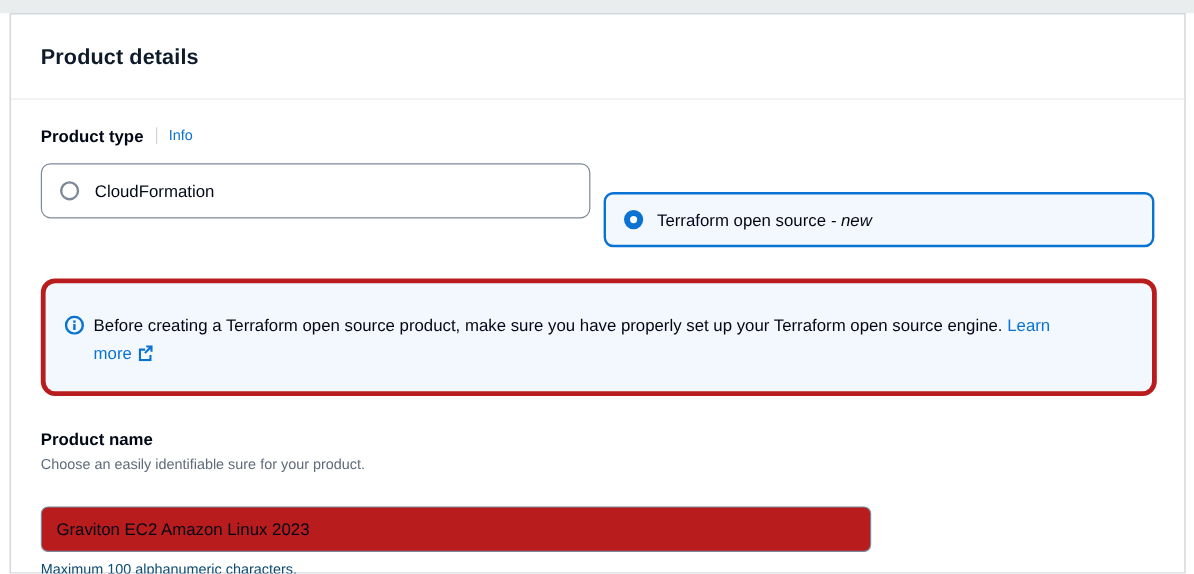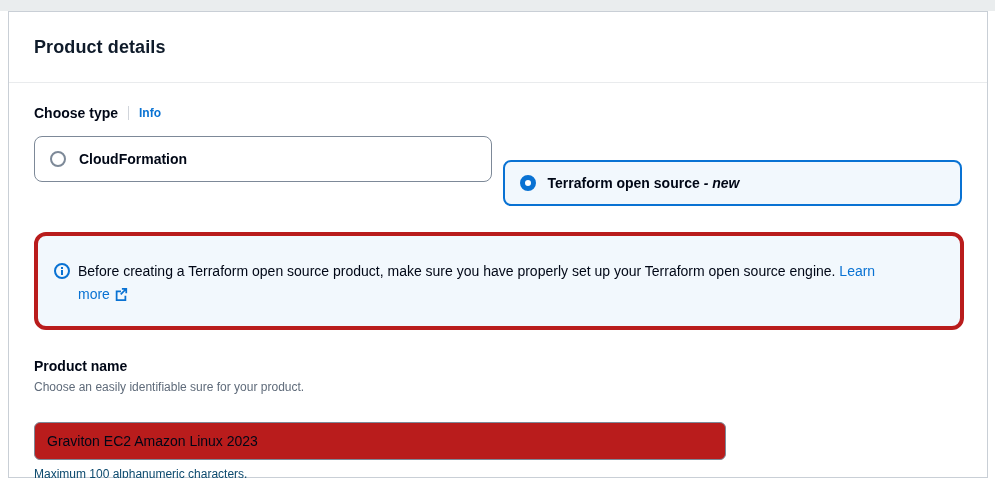--- a/index.html
+++ b/index.html
@@ -34,25 +34,25 @@
   .field-label-row { display: flex; align-items: center; }
   .field-label {
     font-size: 14px; font-weight: 700; color: #000716;
   }
   .label-divider {
     width: 0; height: 14px;
     border-left: 1px solid #d1d5db;
     margin: 0 10px;
   }
   .info-link {
-    font-size: 12px; font-weight: 700; color: #0972d3;
+    font-size: 12px; font-weight: 400; color: #0972d3;
     text-decoration: none; cursor: pointer;
   }
 
-  .tiles { display: flex; gap: 11px; margin-top: 15px; font-weight: bold; }
+  .tiles { display: flex; gap: 11px; margin-top: 15px; }
   .tile {
     flex: 1;
     height: 46px;
     display: flex; align-items: center;
     padding: 0 15px;
     background: #ffffff;
     border: 1px solid #7d8998;
     border-radius: 8px;
     cursor: pointer;
   }
@@ -122,21 +122,21 @@
 
 <div class="card">
 
   <div class="card-header">
     <div class="card-title">Product details</div>
   </div>
 
   <div class="card-body">
 
     <div class="field-label-row">
-      <span class="field-label">Choose type</span>
+      <span class="field-label">Product type</span>
       <span class="label-divider"></span>
       <a class="info-link">Info</a>
     </div>
 
     <div class="tiles">
       <div class="tile">
         <span class="radio"></span>
         <span class="tile-label"><span>CloudFormation</span><span class="suffix"></span></span>
       </div>
       <div class="tile selected">

